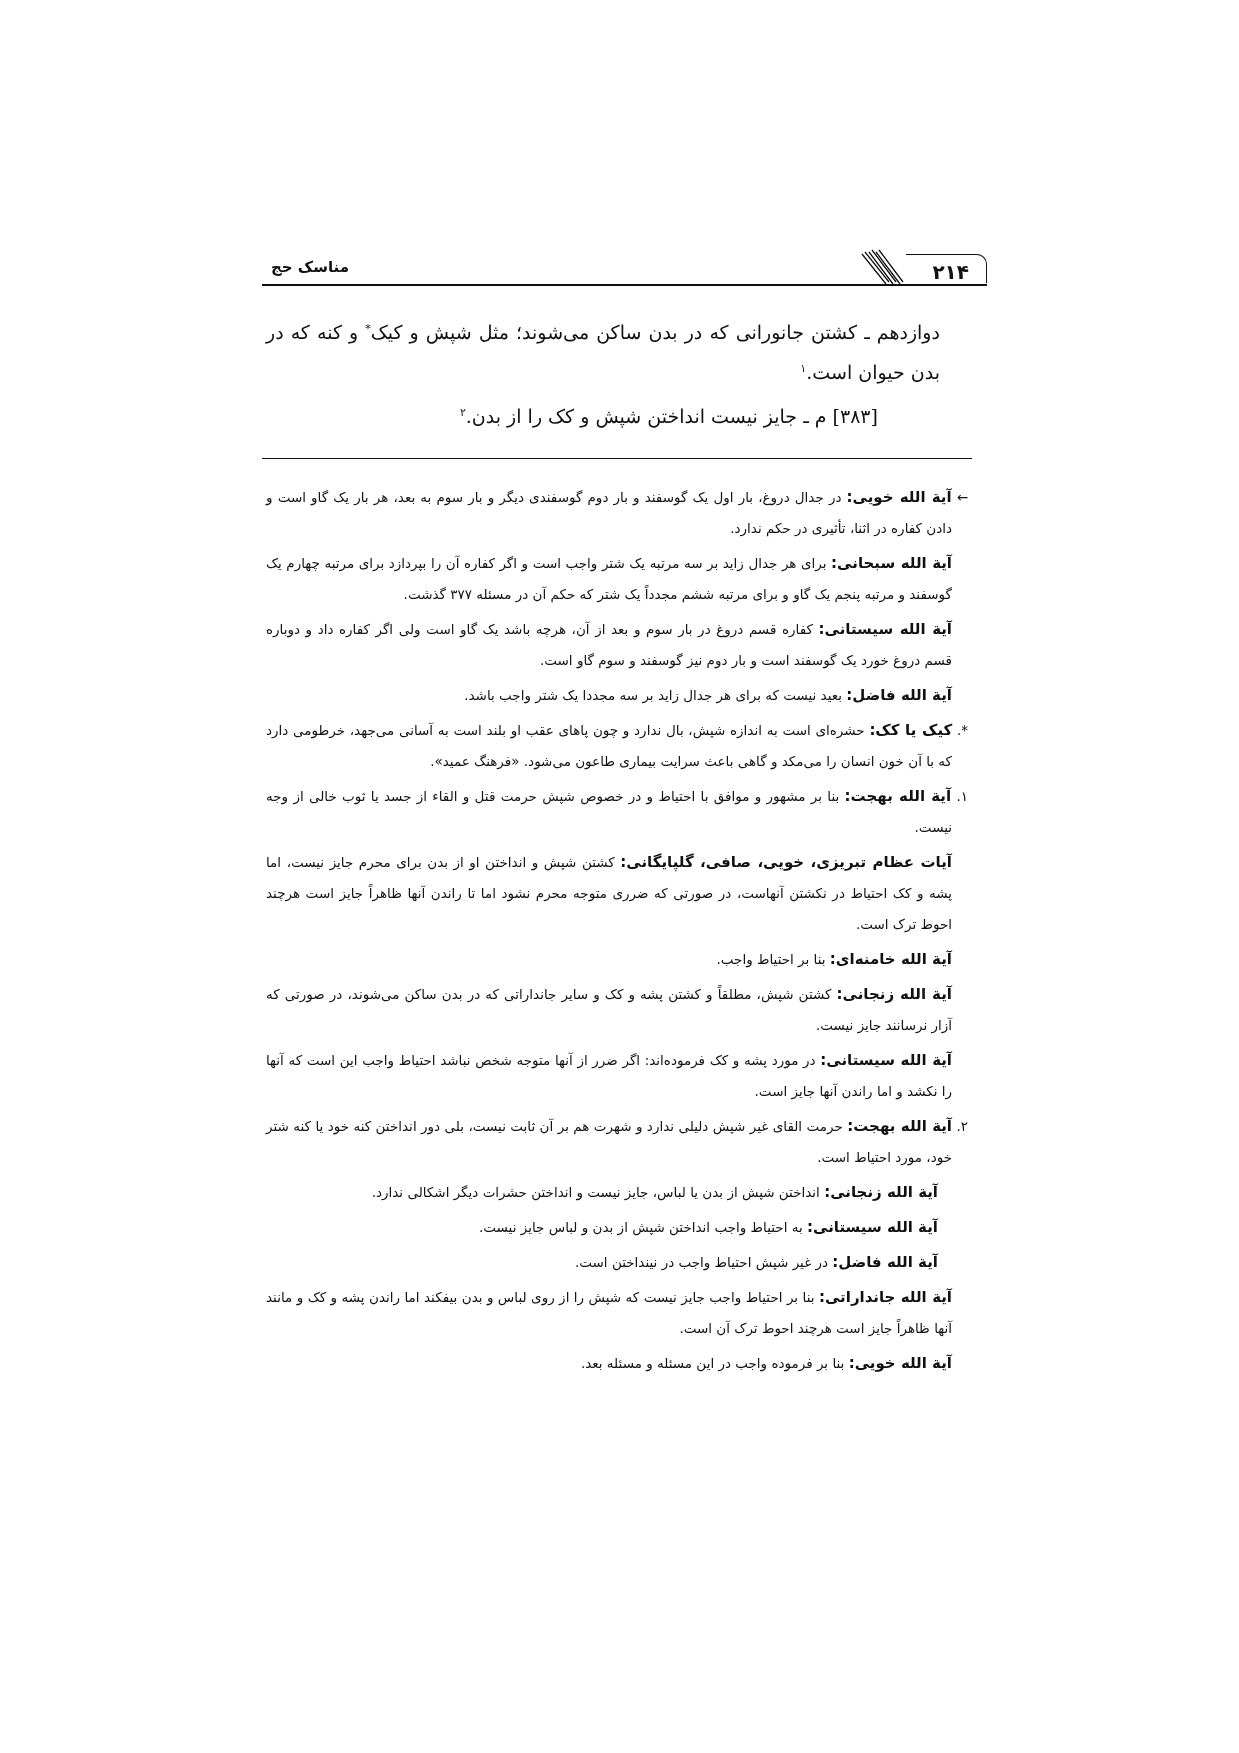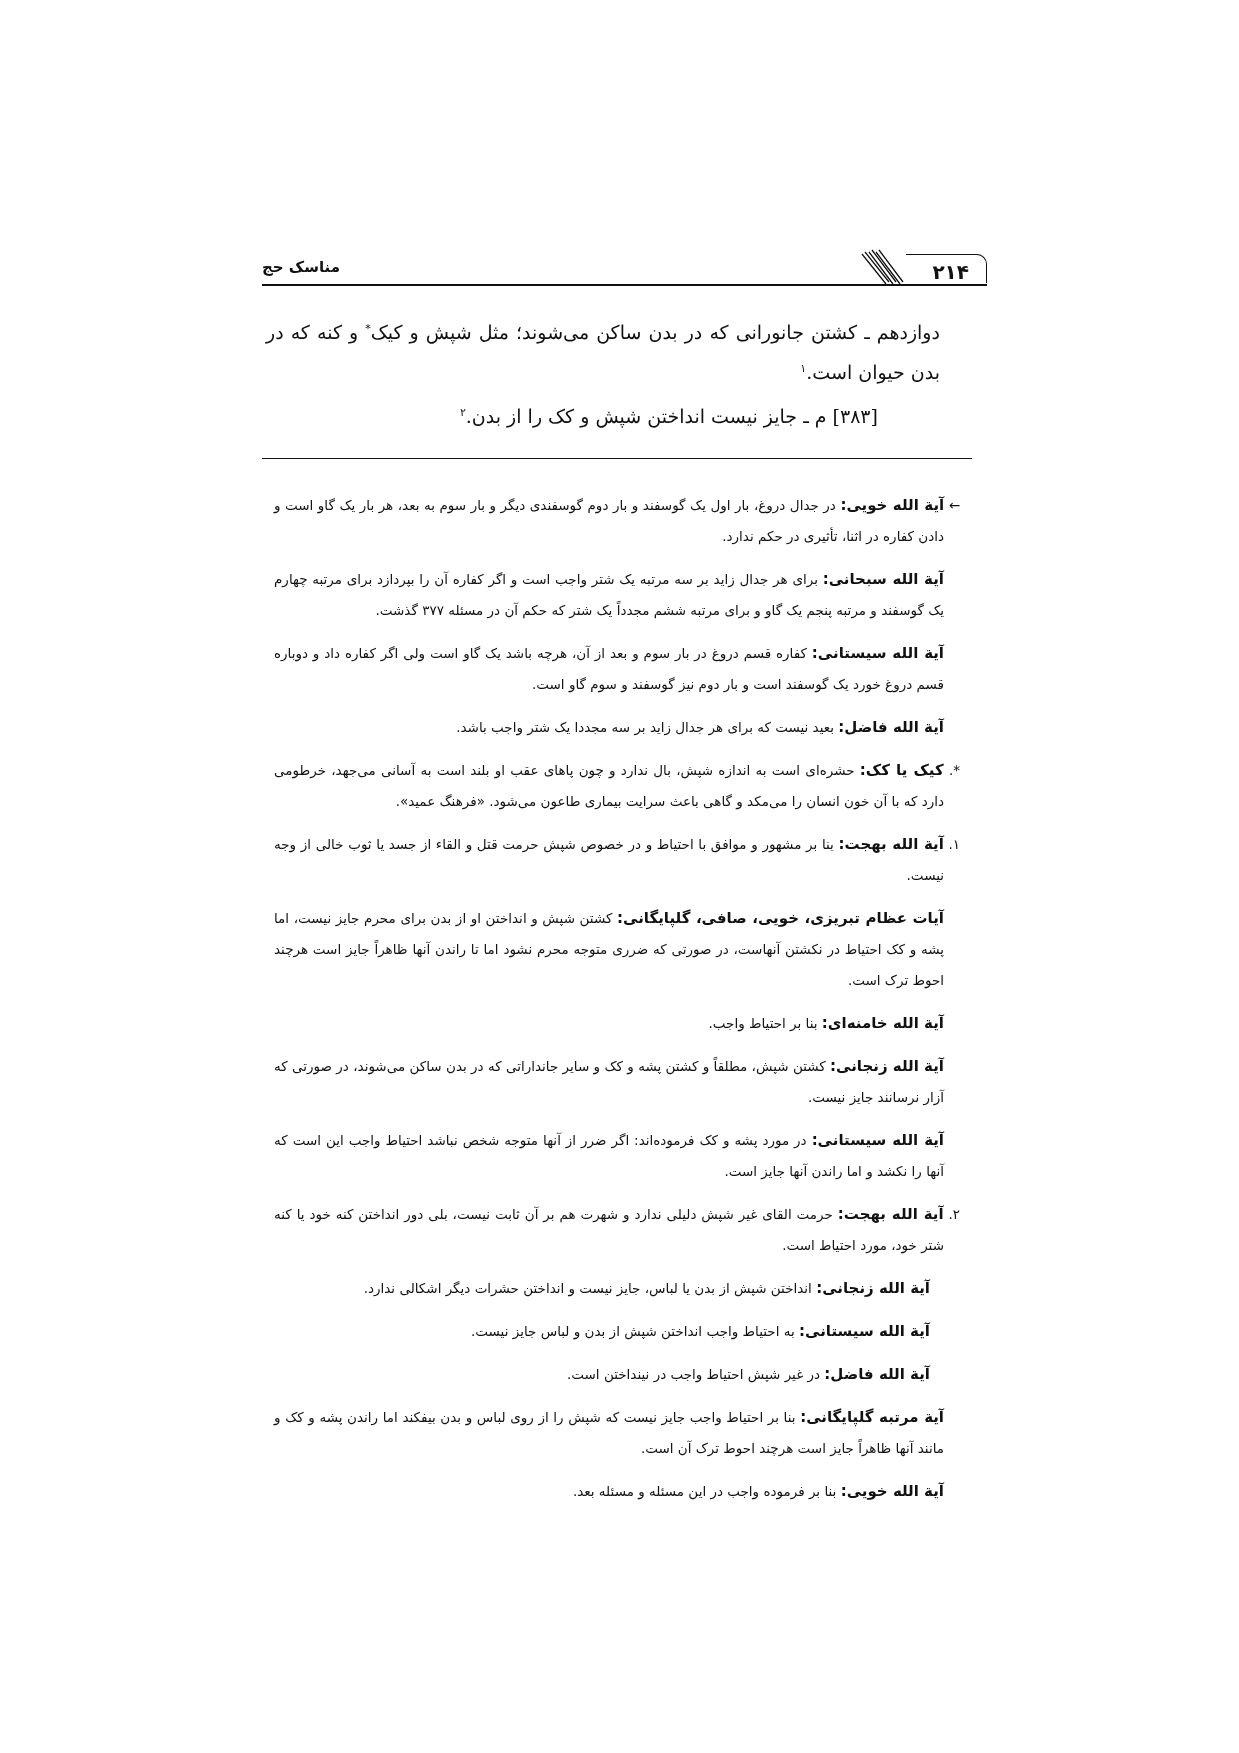--- a/index.html
+++ b/index.html
@@ -3,39 +3,39 @@
 <meta charset="utf-8">
 <style>
   html, body { margin: 0; padding: 0; background: #ffffff; }
   body { width: 1239px; height: 1753px; position: relative; overflow: hidden;
          font-family: "DejaVu Sans", sans-serif; color: #111; }
   .page { position: absolute; left: 0; top: 0; width: 1239px; height: 1753px; }
 
   
   .header { position: absolute; left: 262px; top: 248px; width: 725px; height: 40px; }
   .header-rule { position: absolute; left: 0; right: 0; top: 36px; height: 0; border-top: 2px solid #111; }
-  .running-title { position: absolute; left: 0; top: 10px; font-size: 15px; font-weight: bold; direction: rtl; }
+  .running-title { position: absolute; left: 9px; top: 10px; font-size: 15px; font-weight: bold; direction: rtl; }
   .page-num-tab { position: absolute; right: 0; top: 6px; width: 80px; height: 28px;
                   border: 1.5px solid #111; border-bottom: none; border-radius: 0 10px 0 0; border-left: none; }
   .page-num { position: absolute; right: 18px; top: 12px; font-size: 20px; font-weight: bold; }
   .stripes { position: absolute; right: 78px; top: 0; width: 50px; height: 38px; }
 
   
   .main { position: absolute; left: 262px; width: 710px; direction: rtl; text-align: justify;
           font-family: "DejaVu Serif", serif; font-size: 19px; line-height: 40px; }
   .main p { margin: 4px; }
   .main .indent { padding-right: 28px; }
   sup { font-size: 11px; line-height: 0; }
 
   .separator { position: absolute; left: 262px; top: 458px; width: 710px; border-top: 1.5px solid #111; }
 
   
   .notes { position: absolute; left: 262px; top: 478px; width: 710px; direction: rtl;
            font-family: "DejaVu Sans", sans-serif; font-size: 13.5px; line-height: 31px; text-align: justify; }
-  .note { margin: 12px; }
+  .note { margin: 4px; }
   .note .lbl { font-weight: bold; font-size: 15px; }
   .note.hang { padding-right: 16px; text-indent: -16px; }
   .note.sub { padding-right: 16px; }
   .note.sub2 { padding-right: 30px; }
 </style>
 </head>
 <body>
 
 <div class="page">
 
@@ -69,16 +69,16 @@
       <p class="note hang"><span>*. </span><span class="lbl">کیک یا کک:</span><span> حشره‌ای است به اندازه شپش، بال ندارد و چون پاهای عقب او بلند است به آسانی می‌جهد، خرطومی دارد که با آن خون انسان را می‌مکد و گاهی باعث سرایت بیماری طاعون می‌شود. «فرهنگ عمید».</span></p>
       <p class="note hang"><span>۱. </span><span class="lbl">آیة الله بهجت:</span><span> بنا بر مشهور و موافق با احتیاط و در خصوص شپش حرمت قتل و القاء از جسد یا ثوب خالی از وجه نیست.</span></p>
       <p class="note sub"><span></span><span class="lbl">آیات عظام تبریزی، خویی، صافی، گلپایگانی:</span><span> کشتن شپش و انداختن او از بدن برای محرم جایز نیست، اما پشه و کک احتیاط در نکشتن آنهاست، در صورتی که ضرری متوجه محرم نشود اما تا راندن آنها ظاهراً جایز است هرچند احوط ترک است.</span></p>
       <p class="note sub"><span></span><span class="lbl">آیة الله خامنه‌ای:</span><span> بنا بر احتیاط واجب.</span></p>
       <p class="note sub"><span></span><span class="lbl">آیة الله زنجانی:</span><span> کشتن شپش، مطلقاً و کشتن پشه و کک و سایر جانداراتی که در بدن ساکن می‌شوند، در صورتی که آزار نرسانند جایز نیست.</span></p>
       <p class="note sub"><span></span><span class="lbl">آیة الله سیستانی:</span><span> در مورد پشه و کک فرموده‌اند: اگر ضرر از آنها متوجه شخص نباشد احتیاط واجب این است که آنها را نکشد و اما راندن آنها جایز است.</span></p>
       <p class="note hang"><span>۲. </span><span class="lbl">آیة الله بهجت:</span><span> حرمت القای غیر شپش دلیلی ندارد و شهرت هم بر آن ثابت نیست، بلی دور انداختن کنه خود یا کنه شتر خود، مورد احتیاط است.</span></p>
       <p class="note sub2"><span></span><span class="lbl">آیة الله زنجانی:</span><span> انداختن شپش از بدن یا لباس، جایز نیست و انداختن حشرات دیگر اشکالی ندارد.</span></p>
       <p class="note sub2"><span></span><span class="lbl">آیة الله سیستانی:</span><span> به احتیاط واجب انداختن شپش از بدن و لباس جایز نیست.</span></p>
       <p class="note sub2"><span></span><span class="lbl">آیة الله فاضل:</span><span> در غیر شپش احتیاط واجب در نینداختن است.</span></p>
-      <p class="note sub"><span></span><span class="lbl">آیة مرتبه گلپایگانی:</span><span> بنا بر احتیاط واجب جایز نیست که شپش را از روی لباس و بدن بیفکند اما راندن پشه و کک و مانند آنها ظاهراً جایز است هرچند احوط ترک آن است.</span></p>
+      <p class="note sub"><span></span><span class="lbl">آیة الله جانداراتی:</span><span> بنا بر احتیاط واجب جایز نیست که شپش را از روی لباس و بدن بیفکند اما راندن پشه و کک و مانند آنها ظاهراً جایز است هرچند احوط ترک آن است.</span></p>
       <p class="note sub"><span></span><span class="lbl">آیة الله خویی:</span><span> بنا بر فرموده واجب در این مسئله و مسئله بعد.</span></p>
     </div>
 </div>
 
 </body></html>

